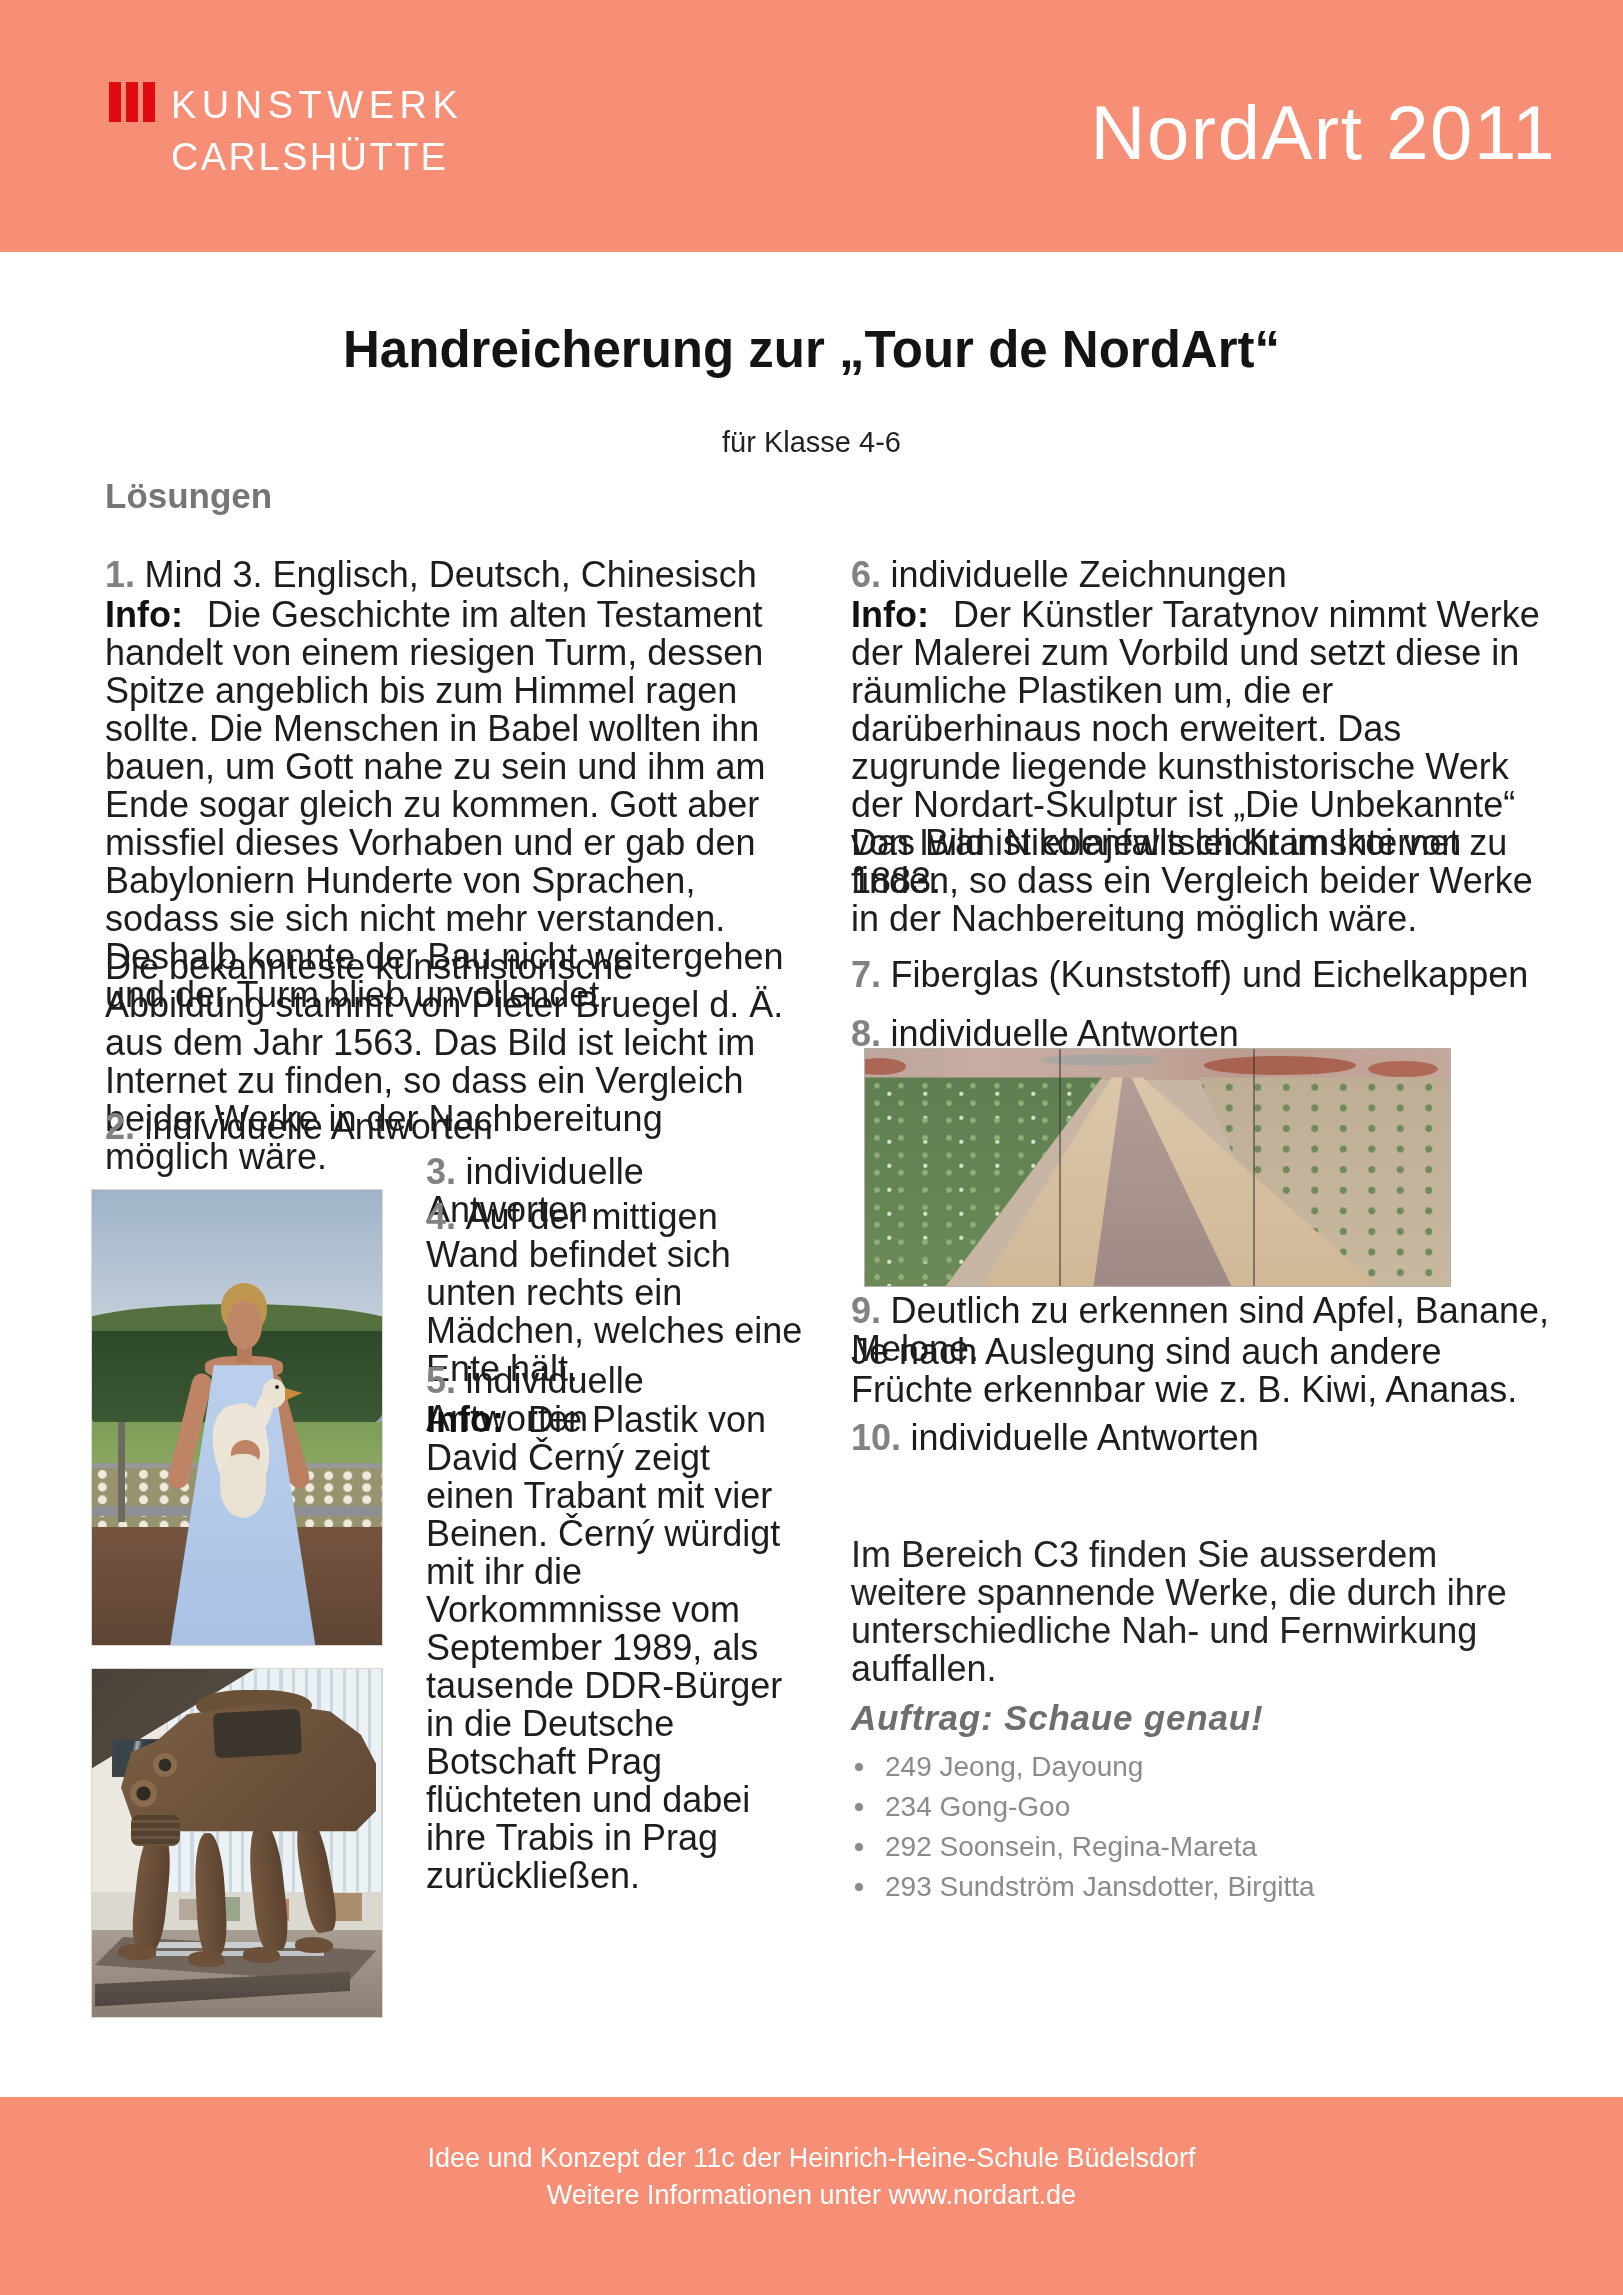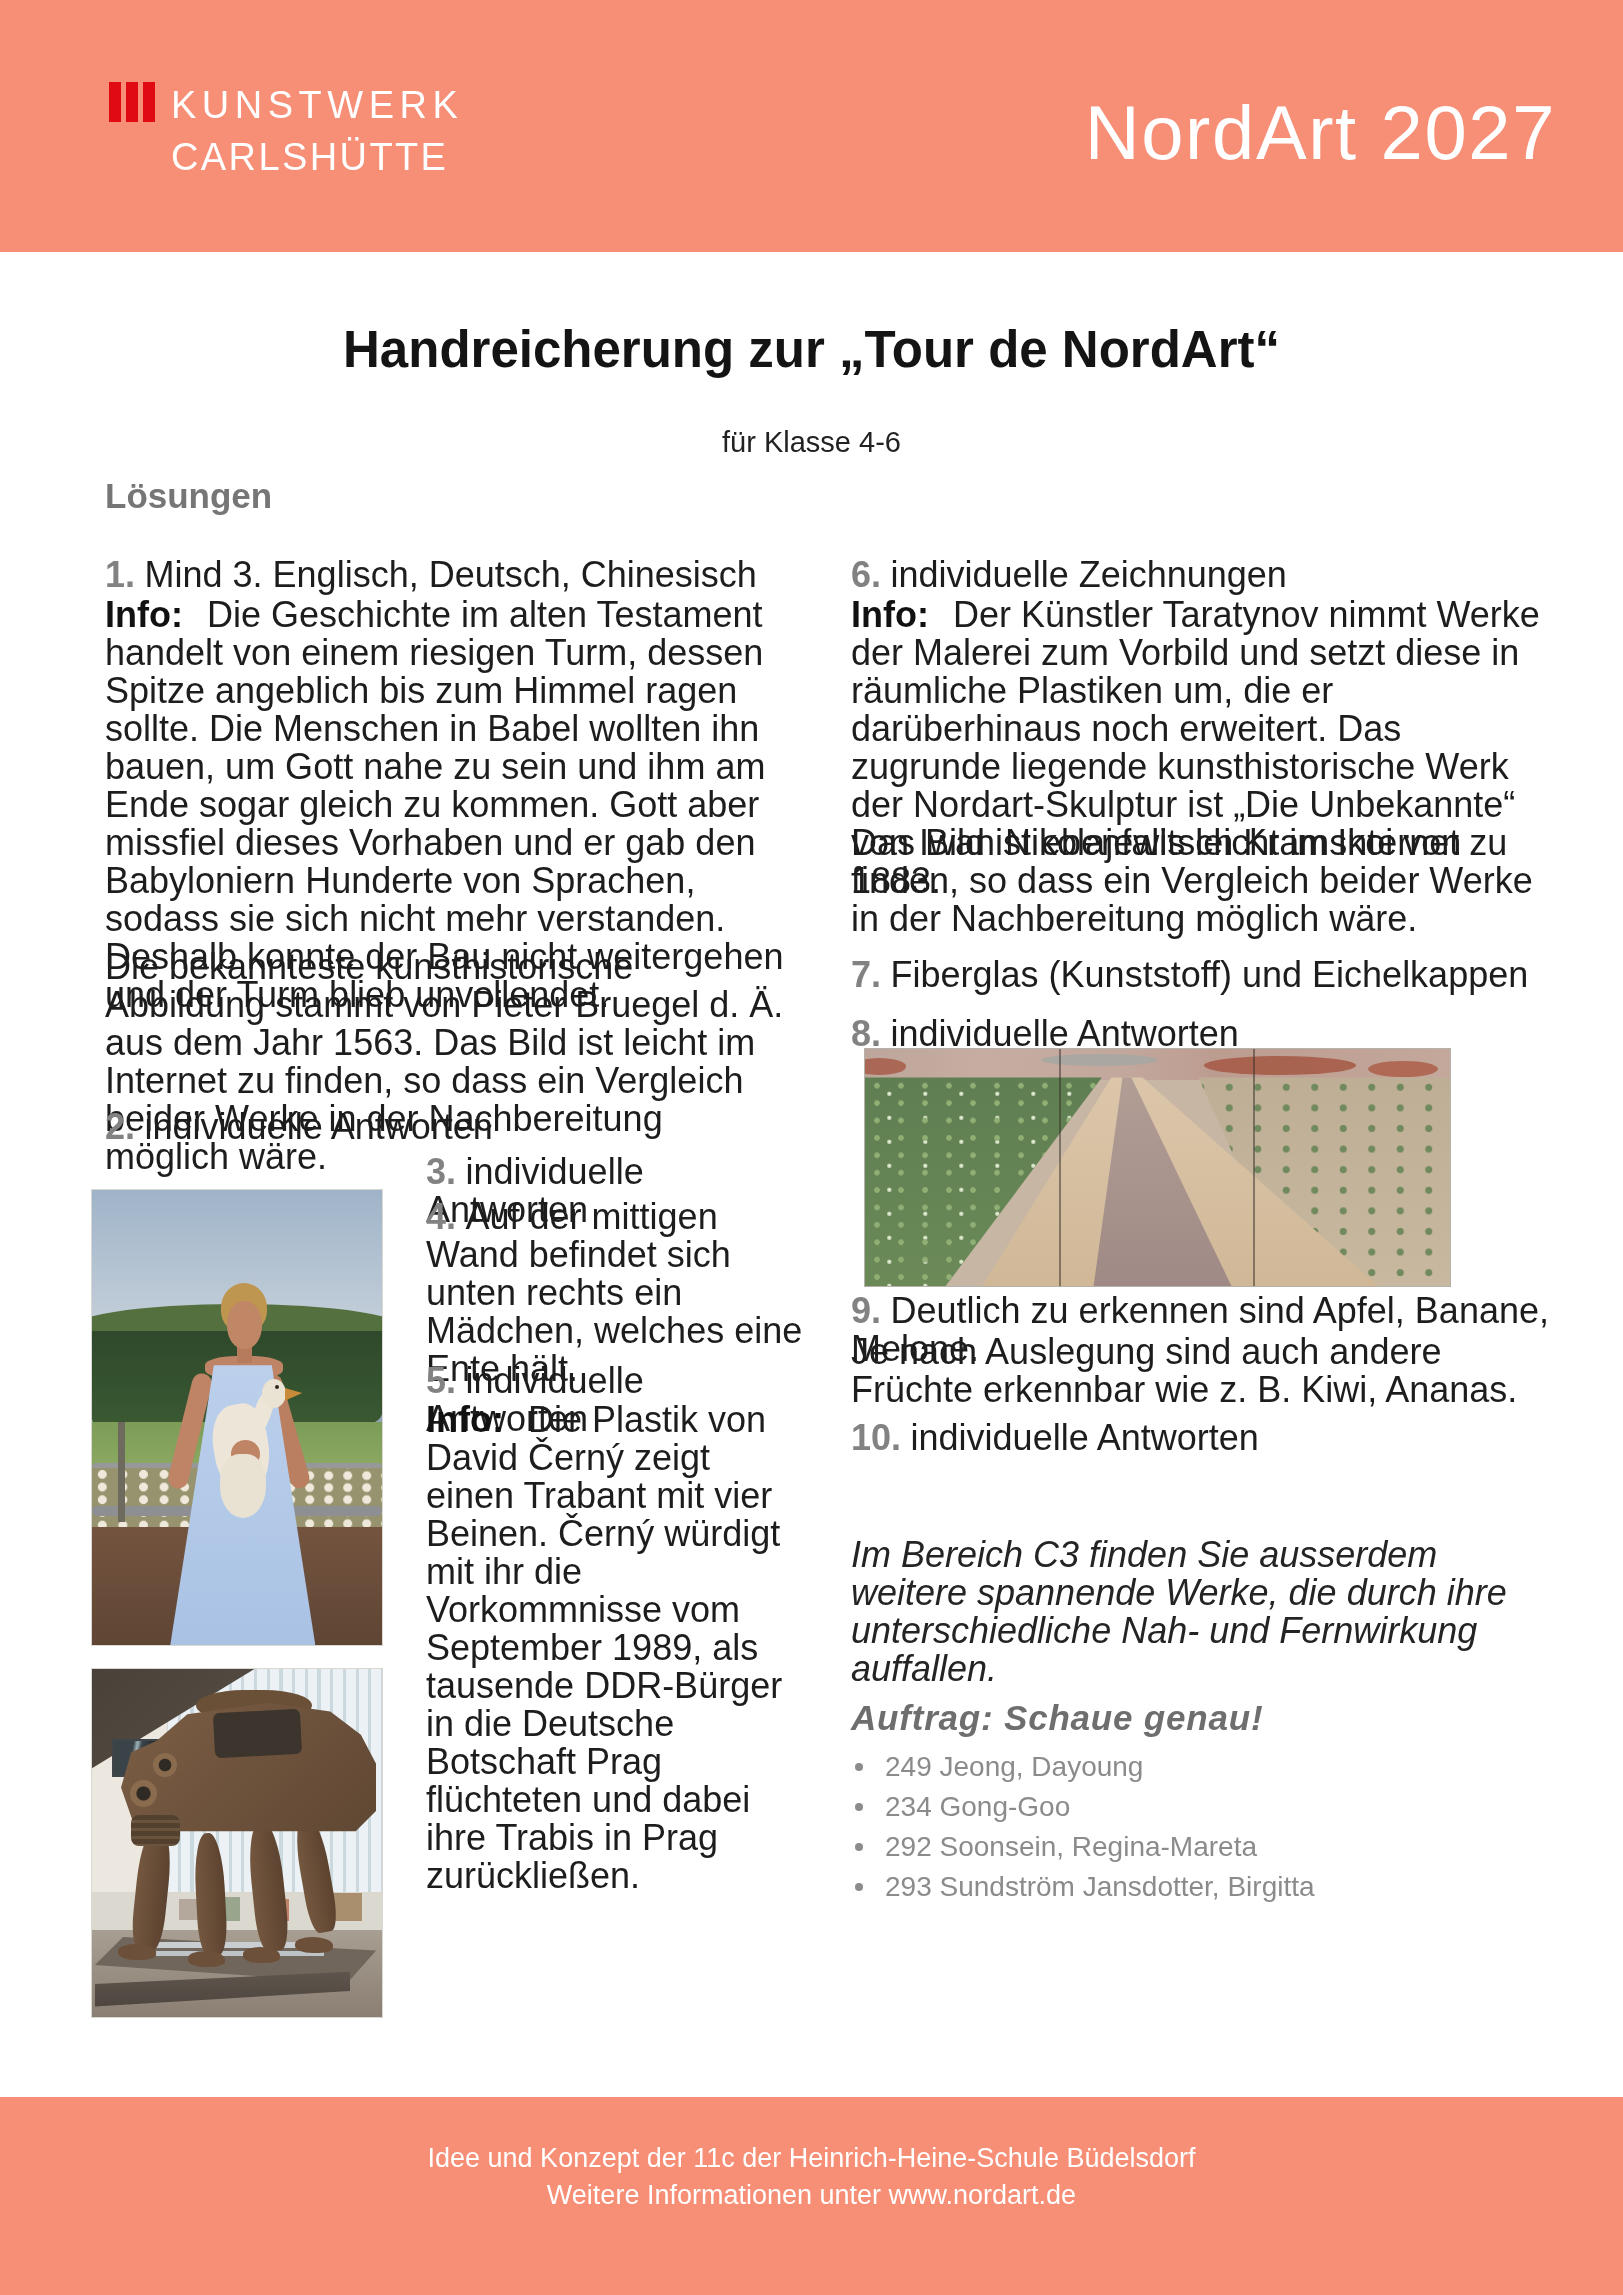--- a/index.html
+++ b/index.html
@@ -32,21 +32,21 @@
              font-size:29px;color:#222222;}
   .section-heading{position:absolute;left:105px;top:476px;font-size:35px;font-weight:700;color:#767676;}
 
   
   .p{position:absolute;font-size:36px;line-height:38px;color:#1d1d1d;}
   .num{color:#828282;font-weight:700;padding-right:9.5px;}
   .lbl{color:#111111;font-weight:700;padding-right:24px;}
   .col-l{left:105px;width:682px;}
   .col-m{left:426px;width:379px;}
   .col-r{left:851px;width:701px;}
-  .italic{font-style:italic;color:#242424;}
+  .italic{color:#242424;}
   .task-heading{position:absolute;left:851px;top:1698px;font-size:35px;font-weight:700;
                 font-style:italic;color:#6e6e6e;letter-spacing:0.8px;}
   .task-list{position:absolute;left:855px;top:1747px;}
   .task-item{display:flex;align-items:center;height:40px;font-size:28px;color:#8b8b8b;}
   .dot{width:8px;height:8px;border-radius:50%;background:#8b8b8b;margin-right:22px;flex:none;}
 
   
   .photo{position:absolute;overflow:hidden;border:1.6px solid #d9d7d2;box-sizing:border-box;}
   .photo *{position:absolute;}
 
@@ -160,21 +160,21 @@
   <div class="band top">
     <div class="logo-bars">
       <span></span>
       <span></span>
       <span></span>
     </div>
     <div class="logo-text">
       <div class="logo-line1">KUNSTWERK</div>
       <div class="logo-line2">CARLSHÜTTE</div>
     </div>
-    <div class="nordart">NordArt 2027</div>
+    <div class="nordart">NordArt 2011</div>
   </div>
 
   <div class="doc-title">Handreicherung zur „Tour de NordArt“</div>
   <div class="doc-subtitle">für Klasse 4-6</div>
   <div class="section-heading">Lösungen</div>
 
   <div class="p col-l" style="top:556px;"><span class="num">1.</span><span>Mind 3. Englisch, Deutsch, Chinesisch</span></div>
   <div class="p col-l" style="top:596px;"><span class="lbl">Info:</span><span>Die Geschichte im alten Testament handelt von einem riesigen Turm, dessen Spitze angeblich bis zum Himmel ragen sollte. Die Menschen in Babel wollten ihn bauen, um Gott nahe zu sein und ihm am Ende sogar gleich zu kommen. Gott aber missfiel dieses Vorhaben und er gab den Babyloniern Hunderte von Sprachen, sodass sie sich nicht mehr verstanden. Deshalb konnte der Bau nicht weitergehen und der Turm blieb unvollendet.</span></div>
   <div class="p col-l" style="top:948px;"><span>Die bekannteste kunsthistorische Abbildung stammt von Pieter Bruegel d. Ä. aus dem Jahr 1563. Das Bild ist leicht im Internet zu finden, so dass ein Vergleich beider Werke in der Nachbereitung möglich wäre.</span></div>
   <div class="p col-l" style="top:1108px;"><span class="num">2.</span><span>individuelle Antworten</span></div>

